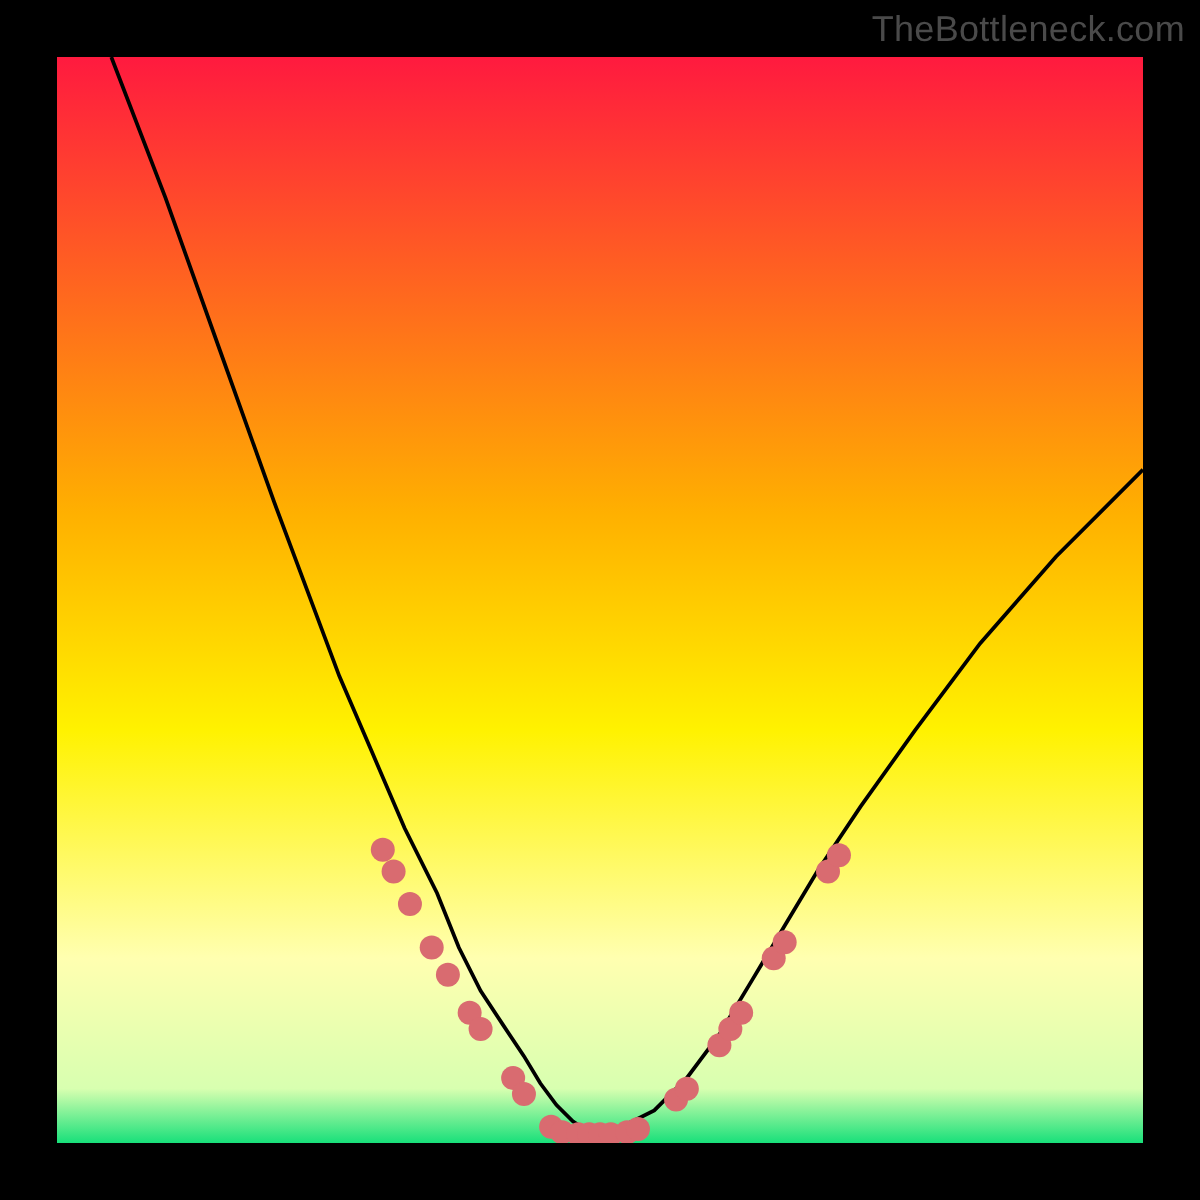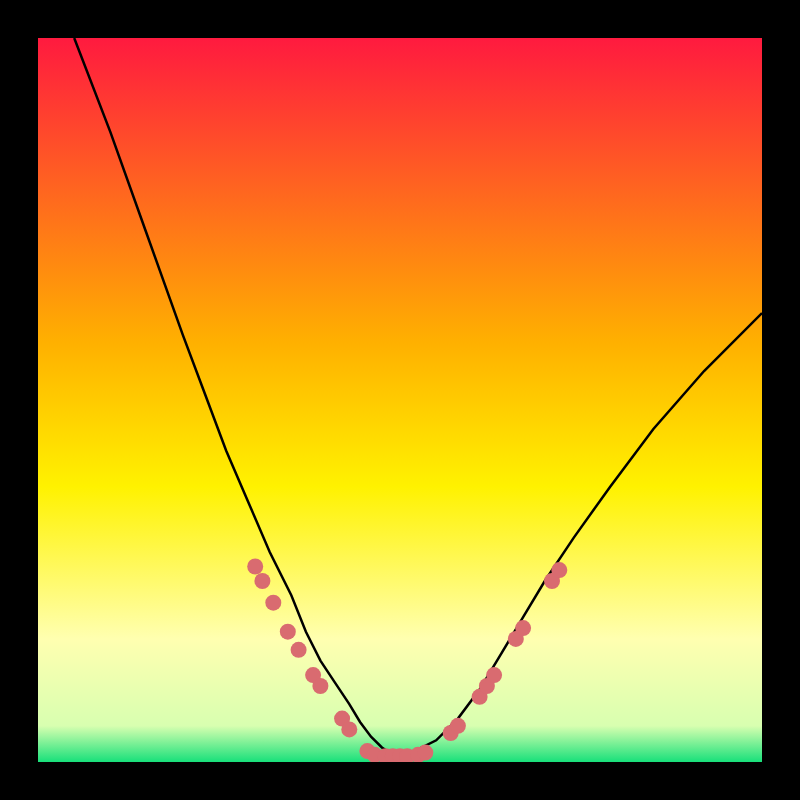--- a/index.html
+++ b/index.html
@@ -34,20 +34,21 @@
     font-weight: 400;
     letter-spacing: 0.2px;
     font-family: Arial, Helvetica, sans-serif;
   }
   svg { display: block; }
 </style>
 </head>
 <body>
 
 <div class="frame">
+  <div class="watermark">TheBottleneck.com</div>
   <div class="plot">
     <svg id="svg" viewBox="0 0 724 724" width="724" height="724">
       <defs>
         <linearGradient id="bg-grad" x1="0" y1="0" x2="0" y2="1">
           <stop id="g0" offset="0%" stop-color="#ff1a3f"></stop>
           <stop id="g1" offset="42%" stop-color="#ffb000"></stop>
           <stop id="g2" offset="62%" stop-color="#fff200"></stop>
           <stop id="g3" offset="83%" stop-color="#ffffb0"></stop>
           <stop id="g4" offset="95%" stop-color="#d8ffb0"></stop>
           <stop id="g5" offset="100%" stop-color="#18e07a"></stop>

